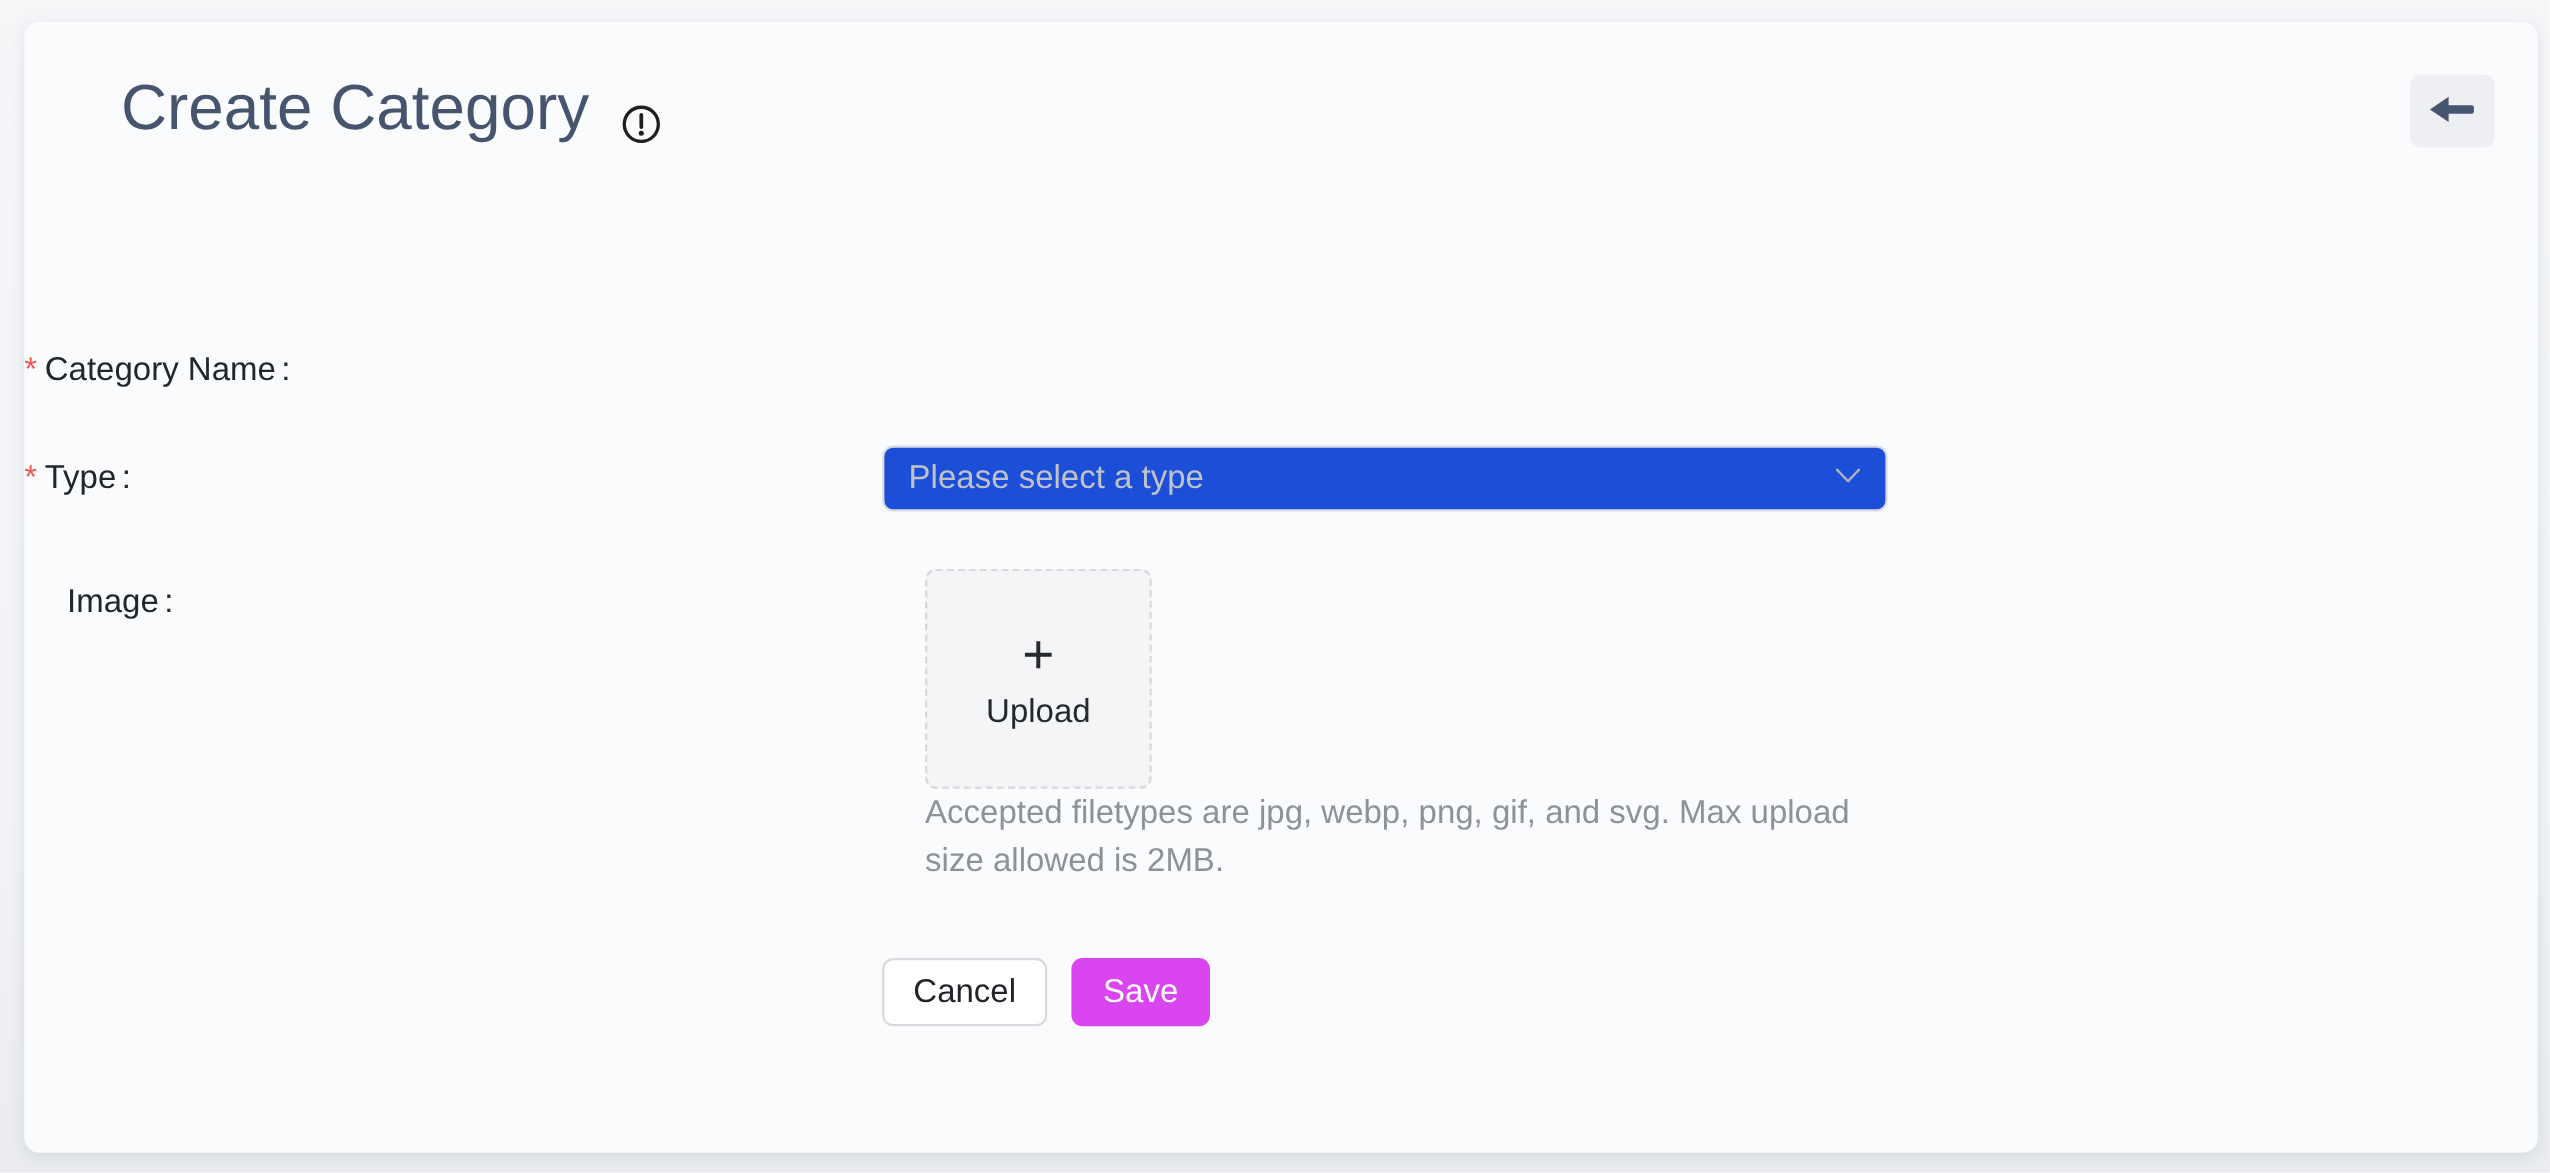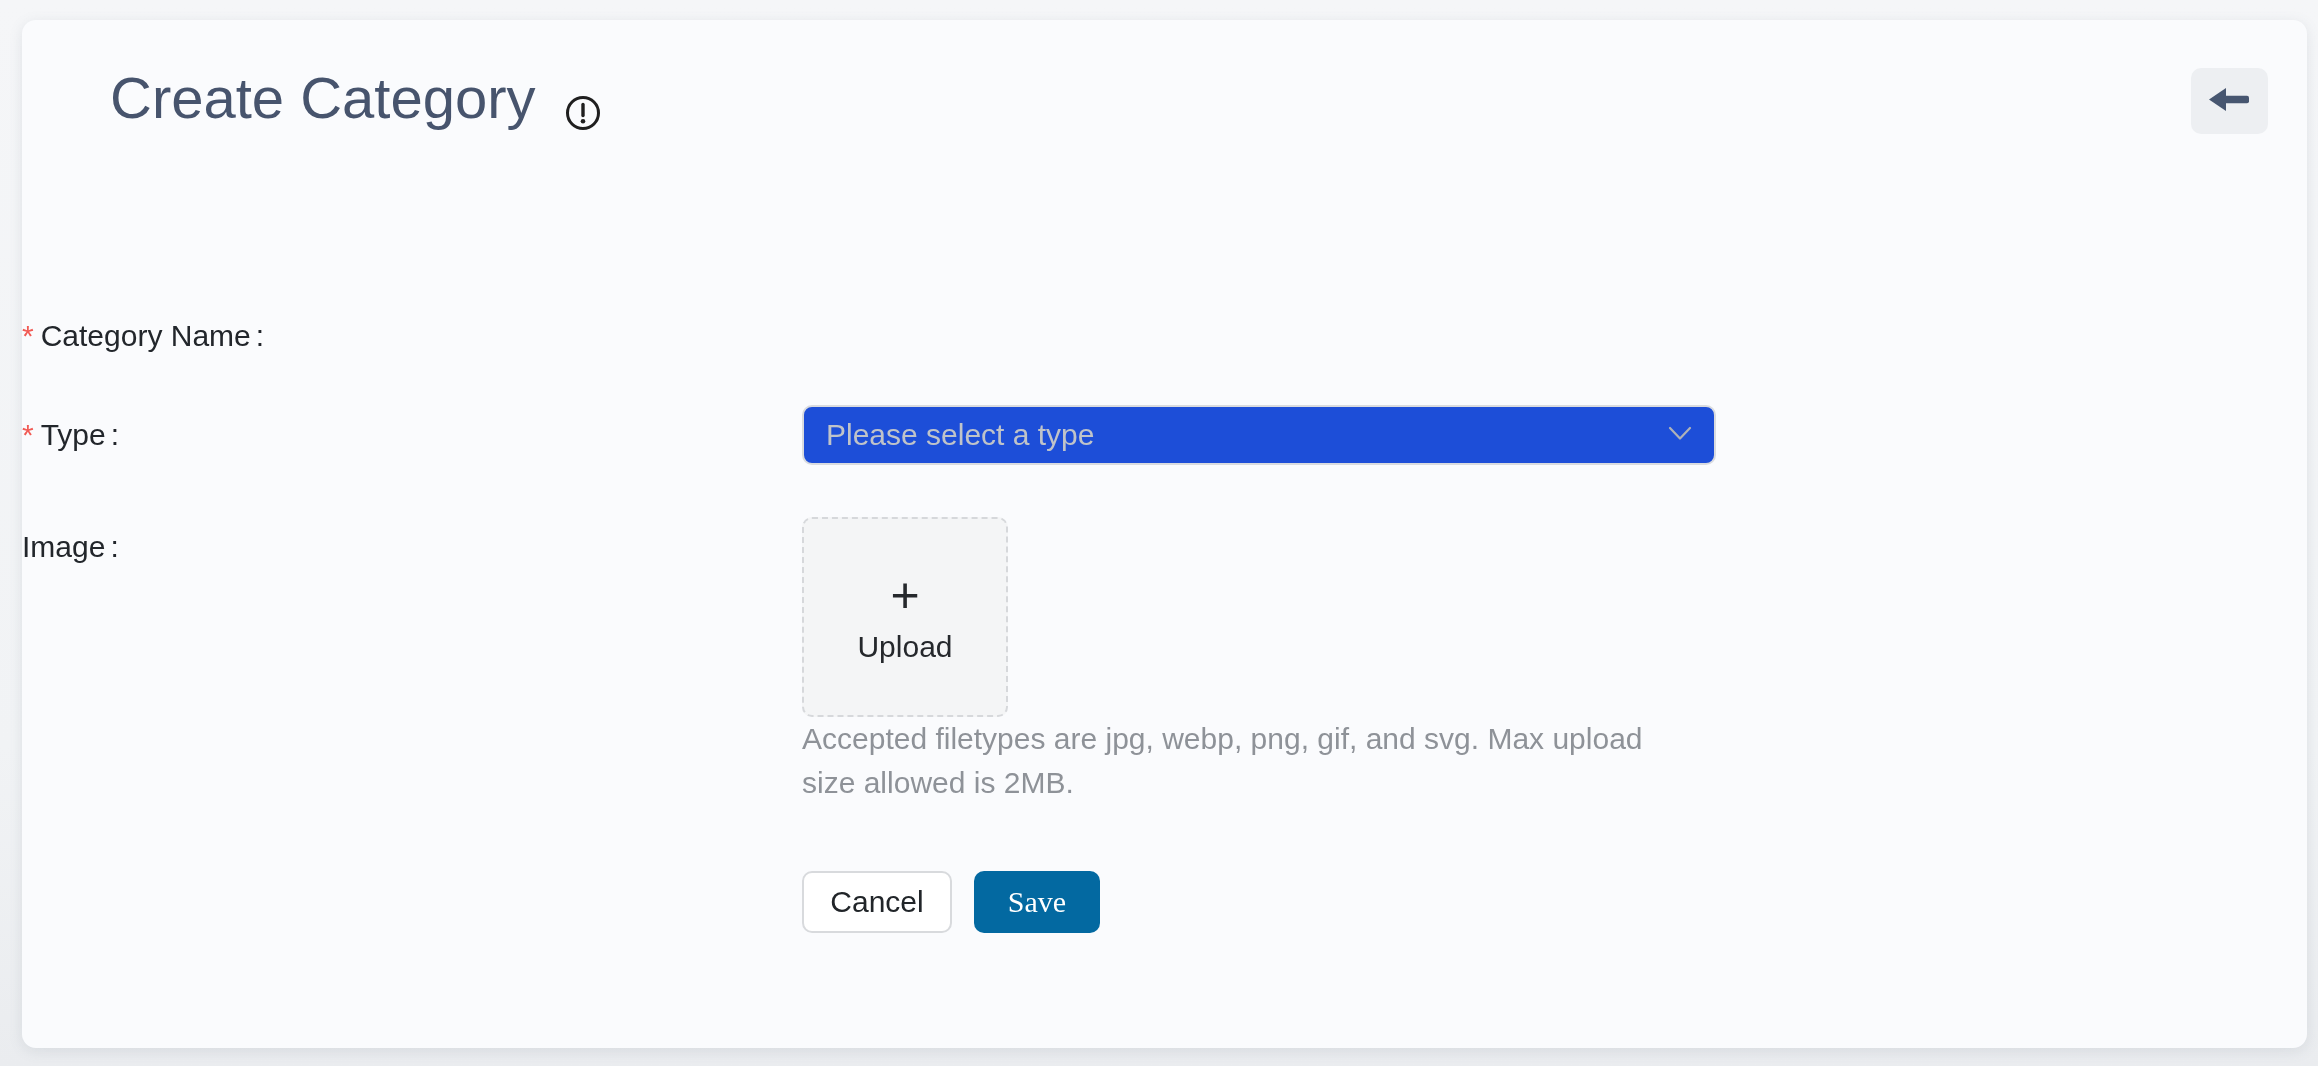--- a/index.html
+++ b/index.html
@@ -28,21 +28,21 @@
   .info-icon { width:38px; height:38px; display:flex; align-items:center; }
   .back-btn {
     position:absolute; right:39px; top:48px;
     width:77px; height:66px;
     background:#edeff2; border:none; border-radius:10px;
     display:flex; align-items:center; justify-content:center;
     cursor:pointer;
   }
   .form { position:absolute; left:0; top:299px; width:100%; }
   .form-row { display:flex; align-items:center; margin-bottom:52px; }
-  .form-row.top-align { align-items:flex-start; margin-bottom:0; }
+  .form-row.top-align { align-items:flex-start; margin-bottom:0;padding-left:39px; }
   .label-col {
     width:780px; padding-right:12px;
     text-align:left; font-size:30px; color:#22262b;
     white-space:nowrap;
   }
   .top-align .label-col { line-height:60px; }
   .req { color:#f15b55; margin-right:7px; }
   .colon { margin-left:5px; }
   .control-col { width:914px; }
   .input-wrap { position:relative; width:100%; }
@@ -82,21 +82,21 @@
   .btn {
     height:62px; border-radius:10px; font-size:30px; cursor:pointer;
     display:flex; align-items:center; justify-content:center;
     font-family:"Liberation Sans","DejaVu Sans",sans-serif;
     margin-top:20px;
   }
   .btn-cancel {
     width:150px; background:#ffffff; border:2px solid #d8dadd; color:#212529;
   }
   .btn-save {
-    width:126px; background:#0369a1; border:none; color:#ffffff;font-family:Liberation Serif, serif;
+    width:126px; background:#d946ef; border:none; color:#ffffff;
   }
 </style>
 </head>
 <body>
 
 <div class="card">
 
   <div class="card-header">
     <div class="page-title">Create Category</div>
     <span class="info-icon">

